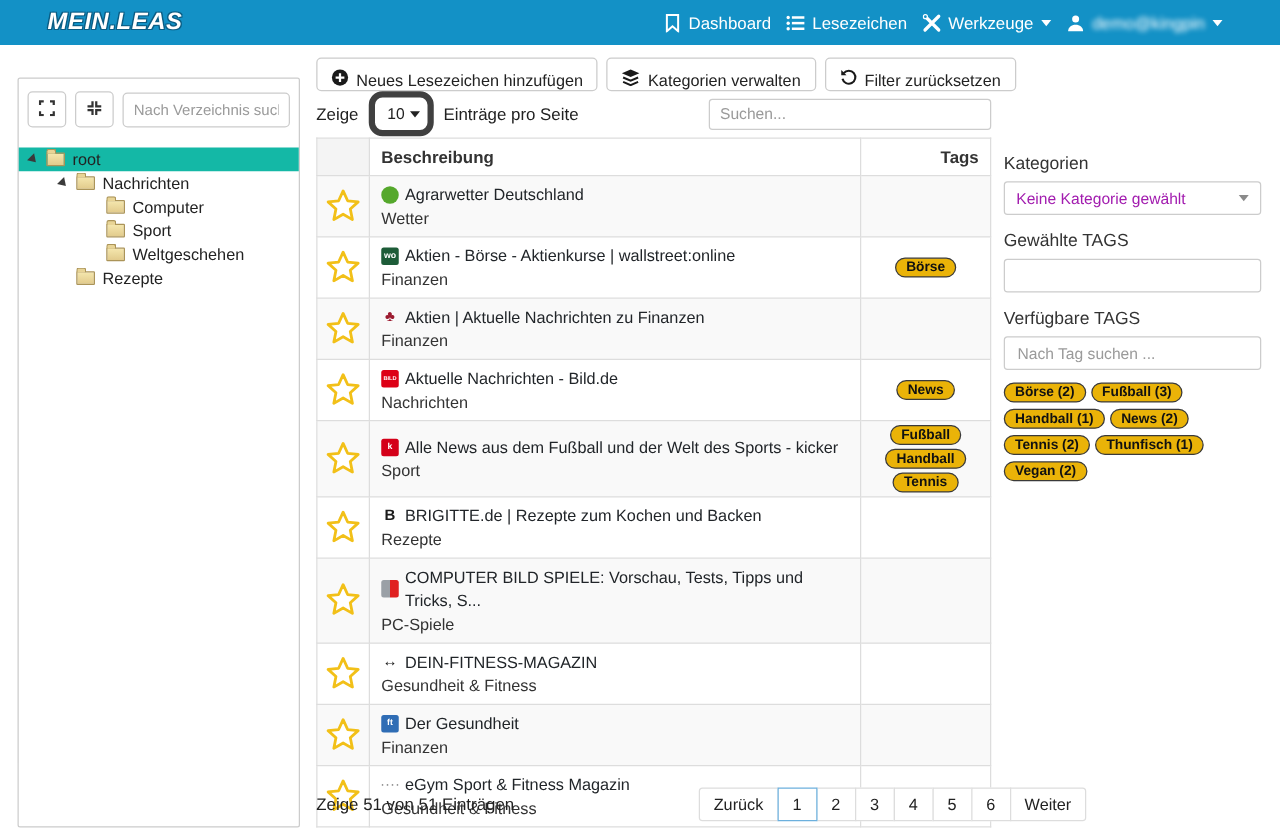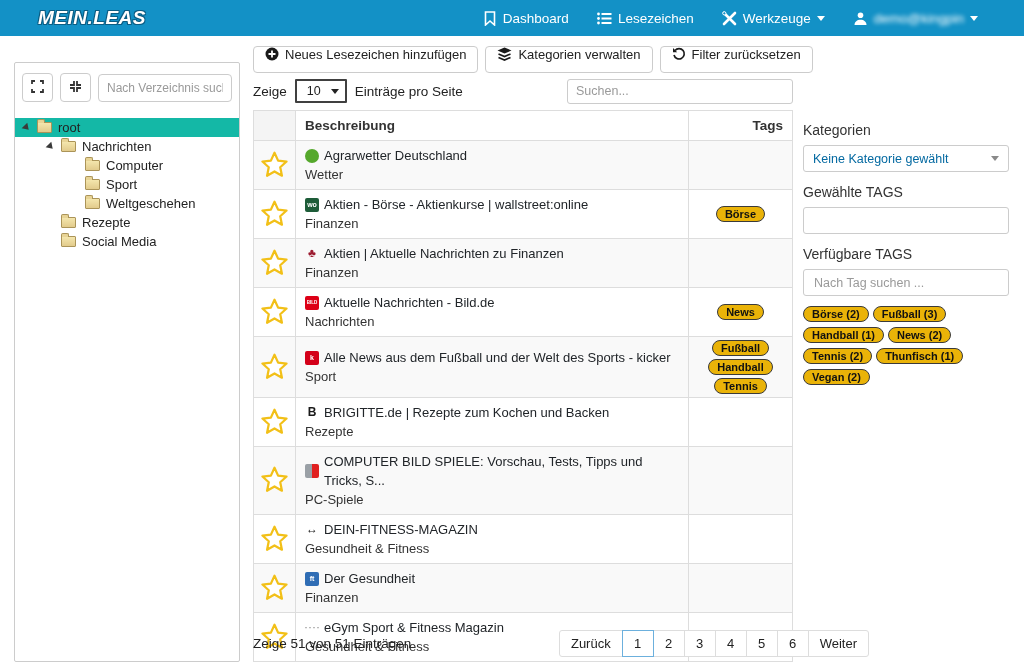--- a/index.html
+++ b/index.html
@@ -9,21 +9,21 @@
     font-size:13px; color:#333; background:#fff;
     position:relative; overflow:hidden;
   }
   
   .navbar { position:absolute; top:0; left:0; width:1024px; height:36px;
     background:#1391c6; display:flex; align-items:center; }
   .logo { margin-left:38px; color:#fff; font-weight:800; font-style:italic;
     font-size:19px; letter-spacing:.5px;
     text-shadow:1px 1px 0 #0b5d84,-1px 1px 0 #0b5d84,1px -1px 0 #0b5d84,-1px -1px 0 #0b5d84;
     cursor:pointer; }
-  .nav-right { margin-left:auto; margin-right:46px; display:flex; align-items:center; gap:28px; }
+  .nav-right { margin-left:auto; margin-right:46px; display:flex; align-items:center; gap:12px; }
   .nav-item { display:flex; align-items:center; gap:6px; color:#fff; font-size:13.5px; cursor:pointer; }
   .nav-item svg { display:block; }
   .caret-w { width:0; height:0; border:4px solid transparent; border-top:5px solid #fff; margin-top:4px; }
   .blurred { filter:blur(2px); }
   
   .tree-panel { position:absolute; left:14px; top:62px; width:226px; height:600px;
     border:1px solid #ccc; border-radius:2px; background:#fff; }
   .tree-toolbar { display:flex; gap:7px; padding:10px 7px 8px 7px; align-items:center; }
   .sq-btn { width:31px; height:29px; border:1px solid #ccc; border-radius:4px; background:#fff;
     display:flex; align-items:center; justify-content:center; cursor:pointer; }
@@ -36,27 +36,27 @@
   .tree-caret { width:0; height:0; border:4px solid transparent; border-top:6px solid #3a3a3a;
     transform:rotate(-45deg); margin:3px 5px 0 0; flex:0 0 auto; }
   .tree-spacer { width:13px; flex:0 0 auto; }
   .folder { position:relative; width:15px; height:11px; flex:0 0 auto; margin-right:6px;
     background:linear-gradient(#f4e6ad,#e2cb8c); border:1px solid #ab9458; border-radius:1px; }
   .folder::before { content:""; position:absolute; top:-4px; left:-1px; width:6px; height:3px;
     background:#e8d496; border:1px solid #ab9458; border-bottom:none; border-radius:2px 2px 0 0; }
   .tree-label { font-size:13px; color:#222; padding-right:8px; }
   
   .toolbar { position:absolute; left:253px; top:46px; display:flex; gap:7px; }
-  .btn { height:27px; display:inline-flex; align-items:flex-start; gap:6px; background:#fff;
+  .btn { height:27px; display:inline-flex; align-items:flex-end; gap:6px; background:#fff;
     border:1px solid #ccc; border-radius:4px; padding:0 11px; font-size:13px; color:#222;
     cursor:pointer; white-space:nowrap; font-family:inherit; }
   
   .controls { position:absolute; left:253px; top:78px; width:540px; height:26px;
     display:flex; align-items:center; gap:8px; font-size:13.5px; color:#222; }
-  .page-select { width:52px; height:24px; border:2px solid #404040; border-radius:1px;
+  .page-select { width:52px; height:36px; border:5px solid #404040; border-radius:11px;
     display:flex; align-items:center; padding:0 6px 0 10px; cursor:pointer; background:#fff; }
   .page-select .val { flex:1; font-size:12.5px; }
   .caret-dn { width:0; height:0; border:4px solid transparent; border-top:5px solid #222; margin-top:4px; }
   .search-input { margin-left:auto; width:226px; height:25px; border:1px solid #ccc; border-radius:3px;
     padding:0 8px; font-size:12.5px; font-family:inherit; color:#555; }
   .search-input::placeholder, .tag-search::placeholder { color:#9a9a9a; }
   
   .bm-table { position:absolute; left:253px; top:110px; width:540px; border-collapse:collapse; }
   .bm-table th, .bm-table td { border:1px solid #ddd; }
   .bm-table thead th { height:30px; font-weight:bold; font-size:13.5px; text-align:left;
@@ -89,21 +89,21 @@
     margin-left:-1px; background:#fff; font-size:13px; color:#222; cursor:pointer; }
   .page-btn:first-child { border-radius:3px 0 0 3px; margin-left:0; }
   .page-btn:last-child { border-radius:0 3px 3px 0; }
   .page-btn.active { border:1px solid #6cb0dd; position:relative; z-index:1; }
   
   .filter-panel { position:absolute; left:803px; top:110px; width:206px; }
   .fav-btn { margin-left:3px; margin-bottom:4px; height:27px; }
   .filter-label { font-size:14px; color:#333; margin:12px 0 7px 0; }
   .select-box { width:100%; height:27px; border:1px solid #ccc; border-radius:3px; background:#fff;
     display:flex; align-items:center; padding:0 9px; cursor:pointer; }
-  .select-box .ph { flex:1; color:#0369a1; font-size:12.5px; }
+  .select-box .ph { flex:1; color:#a21caf; font-size:12.5px; }
   .caret-gray { width:0; height:0; border:4px solid transparent; border-top:5px solid #8a8a8a; margin-top:4px; }
   .empty-box { width:100%; height:27px; border:1px solid #ccc; border-radius:3px; background:#fff; }
   .tag-search { width:100%; height:27px; border:1px solid #ccc; border-radius:3px;
     padding:0 10px; font-size:12.5px; font-family:inherit; color:#555; }
   .avail-tags { margin-top:10px; display:flex; flex-wrap:wrap; gap:5px 4px; }
   .avail-tags .pill { cursor:pointer; }
   svg { flex:0 0 auto; }
 </style>
 </head>
 <body>
@@ -196,25 +196,20 @@
       </div>
       <div class="tree-row" style="padding-left: 57px;">
         <span class="tree-spacer"></span>
         <span class="folder"></span>
         <span class="tree-label">Weltgeschehen</span>
       </div>
       <div class="tree-row" style="padding-left: 33px;">
         <span class="tree-spacer"></span>
         <span class="folder"></span>
         <span class="tree-label">Rezepte</span>
-      </div>
-      <div class="tree-row" style="padding-left: 33px;">
-        <span class="tree-spacer"></span>
-        <span class="folder"></span>
-        <span class="tree-label">Social Media</span>
       </div>
     </div>
 </div>
 
 <div class="toolbar">
   <button class="btn">
     <span>
       <svg width="14" height="14" viewBox="0 0 14 14">
           <circle cx="7" cy="7" r="6.5" fill="#1a1a1a"></circle>
           <path d="M7 3.5v7M3.5 7h7" stroke="#fff" stroke-width="1.8"></path>

